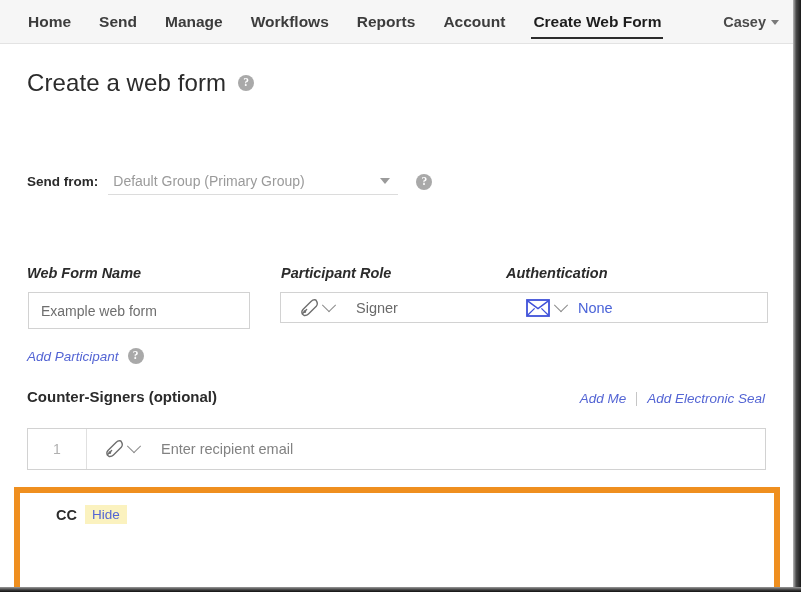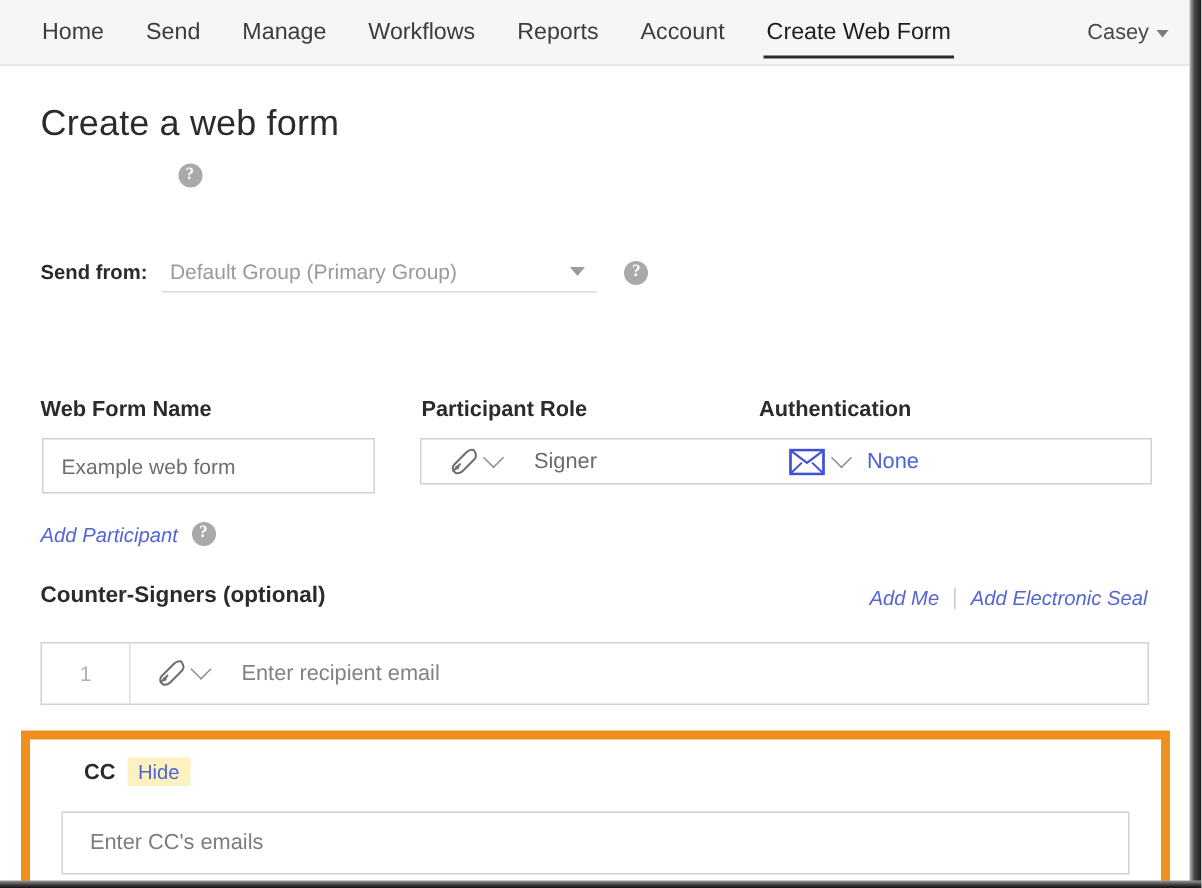--- a/index.html
+++ b/index.html
@@ -37,20 +37,21 @@
   }
 
   
   .navbar {
     position: absolute;
     left: 0; top: 0;
     width: 793px; height: 44px;
     background: #f6f6f6;
     border-bottom: 1px solid #e3e3e3;
     box-sizing: border-box;
+    font-weight: bold;
   }
   .nav-items {
     position: absolute;
     left: 14px; top: 0;
     height: 44px;
     display: flex;
     align-items: center;
   }
   .nav-item {
     position: relative;
@@ -102,21 +103,20 @@
     box-sizing: border-box;
     padding: 0;
   }
 
   .title-row {
     position: absolute;
     left: 27px; top: 25px;
     display: flex;
     align-items: center;
     gap: 12px;
-    flex-direction: column;
   }
   .page-title {
     font-size: 24px;
     color: #2b2b2b;
     font-weight: 400;
     letter-spacing: 0.1px;
   }
   .help-icon {
     width: 16px; height: 16px;
     border-radius: 50%;
@@ -179,20 +179,21 @@
   .sendfrom-help {
     margin-left: 18px;
   }
 
   
   .lbl {
     position: absolute;
     font-size: 14.5px;
     font-weight: bold;
     color: #2b2b2b;
+    font-style: italic;
   }
   #lbl-webform { left: 27px; top: 221px; }
   #lbl-role    { left: 281px; top: 221px; }
   #lbl-auth    { left: 506px; top: 221px; }
 
   .webform-input {
     position: absolute;
     left: 28px; top: 248px;
     width: 222px; height: 37px;
     border: 1px solid #d2d2d2;
@@ -454,20 +455,19 @@
         <span class="chev"></span>
       </span>
       <span class="rec-placeholder">Enter recipient email</span>
     </div>
 
     <div class="cc-highlight">
       <div class="cc-head">
         <span class="cc-label">CC</span>
         <span class="cc-hide">Hide</span>
       </div>
-      <input class="cc-input" placeholder="Enter CC's emails" style="">
     </div>
 
   </div>
 
   <div class="right-edge"></div>
   <div class="bottom-edge"></div>
 </div>
 
 </body></html>

